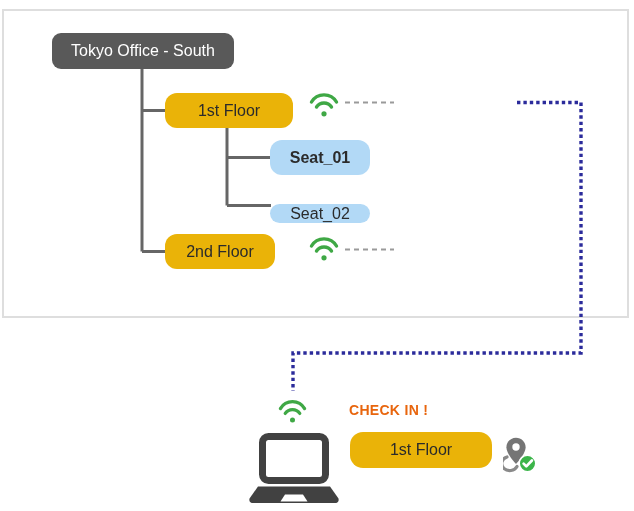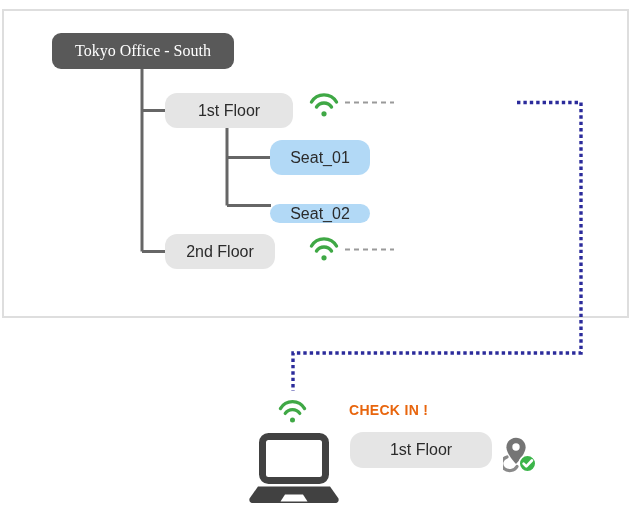--- a/index.html
+++ b/index.html
@@ -9,22 +9,22 @@
   }
   .panel{
     position:absolute;left:2px;top:9px;width:627px;height:309px;
     border:2px solid #dedede;background:#fff;box-sizing:border-box;
   }
   svg.overlay{position:absolute;left:0;top:0;width:634px;height:511px;pointer-events:none;}
   .node{
     position:absolute;display:flex;align-items:center;justify-content:center;
     box-sizing:border-box;font-size:16px;color:#2b2b2b;white-space:nowrap;
   }
-  .node-dark{background:#595959;color:#ffffff;border-radius:9px;font-family:Liberation Serif, serif;}
-  .node-green{background:#e5e5e5;border-radius:12px;}
+  .node-dark{background:#595959;color:#ffffff;border-radius:9px;}
+  .node-green{background:#eab308;border-radius:12px;}
   .node-blue{background:#b2d9f6;border-radius:12px;}
   .node-dashed{background:#fff;border:2px dotted #4a4a4a;border-radius:2px;font-size:15px;color:#141414;}
   .checkin-title{
     position:absolute;left:349px;top:402px;width:144px;height:19px;
     text-align:left;font-size:14px;font-weight:bold;color:#e8650d;letter-spacing:.3px;
   }
   .badge-floor{left:350px;top:432px;width:142px;height:36px;border-radius:13px;}
   .icon{position:absolute;}
 </style>
 </head>
@@ -50,21 +50,21 @@
       <path d="M345,249.5 H394"></path>
     </g>
 
     <path d="M517,102.5 H581 V353 H293 V391" fill="none" stroke="#2b2b9b" stroke-width="3.4" stroke-dasharray="3.4 3"></path>
   </svg>
 
   <div class="node node-dark" style="left:52px;top:33px;width:182px;height:36px;">Tokyo Office - South</div>
 
   <div class="node node-green" style="left:165px;top:93px;width:128px;height:35px;">1st Floor</div>
 
-  <div class="node node-blue" style="left:270px;top:140px;width:100px;height:35px;">Seat_01</div>
+  <div class="node node-blue" style="left:270px;top:140px;width:100px;height:35px;font-weight:bold;">Seat_01</div>
 
   <div class="node node-blue" style="left:270px;top:204px;width:100px;height:19px;">Seat_02</div>
 
   <div class="node node-green" style="left:165px;top:234px;width:110px;height:35px;">2nd Floor</div>
 
 
 
   <svg class="icon" style="left:309px;top:91px;" width="30" height="27" viewBox="0 0 30 26">
     <g fill="none" stroke="#3fa845" stroke-width="3.4" stroke-linecap="round">
       <path d="M2.5,10.5 A 14.5,14.5 0 0 1 27.5,10.5"></path>

